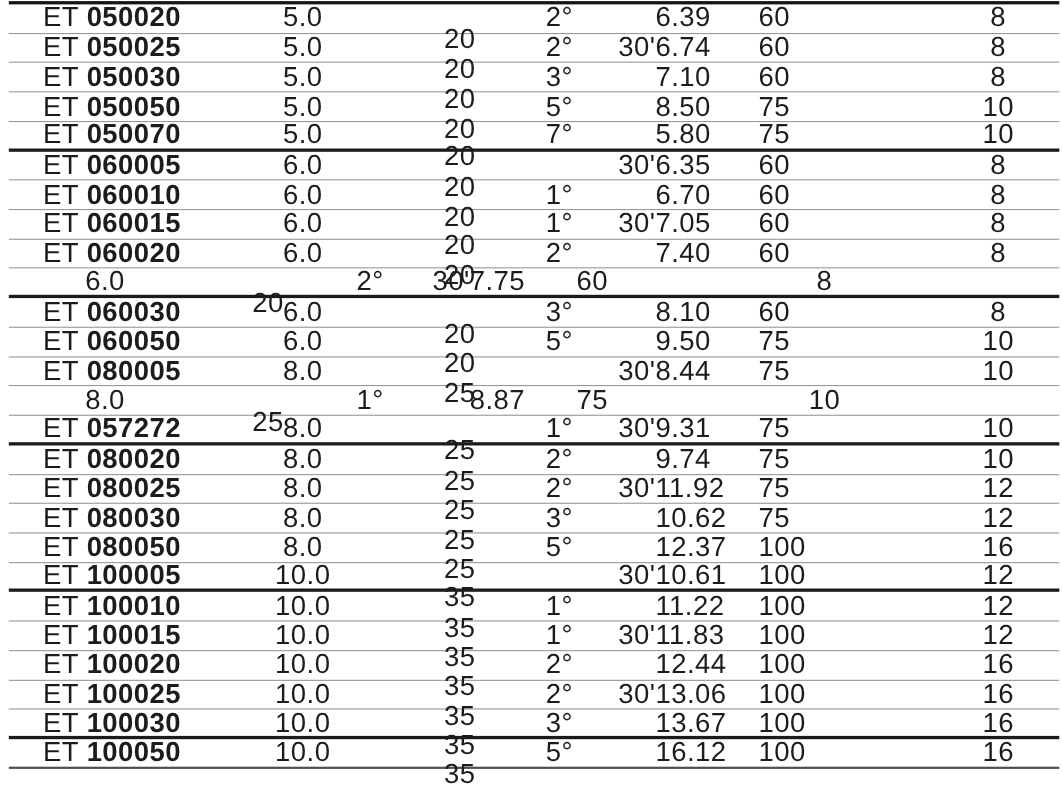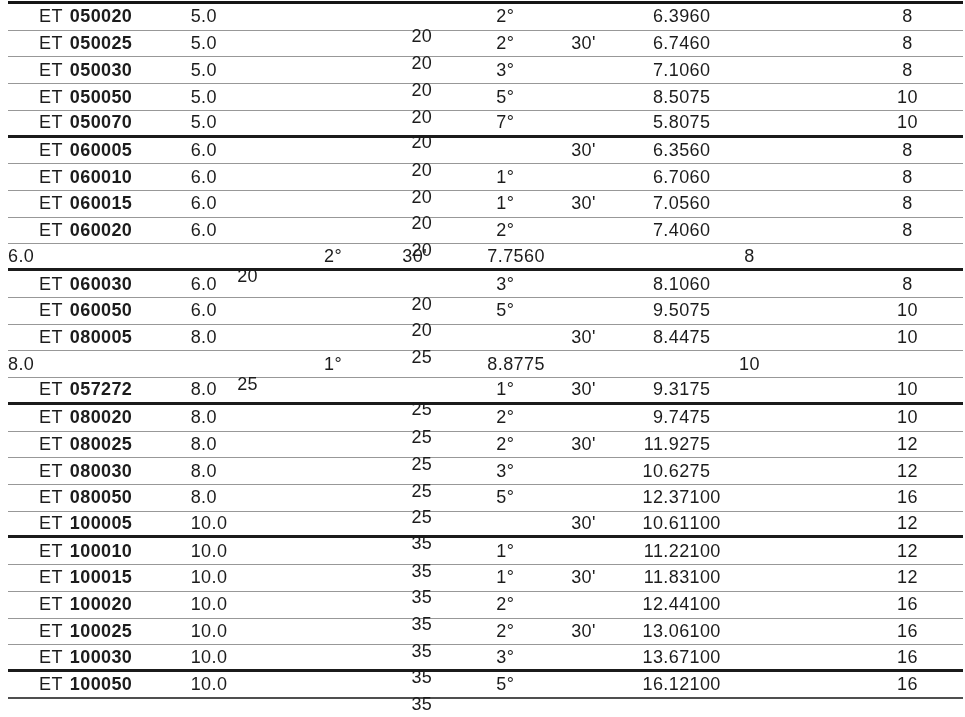--- a/index.html
+++ b/index.html
@@ -19,36 +19,36 @@
   .table {
     margin: 1px 2px 0 8px;
     border-top: 3.5px solid #161616;
   }
   .row {
     display: flex;
     align-items: center;
     height: 26.72px;
     box-sizing: border-box;
     border-bottom: 1.4px solid #989898;
-    font-size: 18px;
+    font-size: 25px;
     letter-spacing: 0.4px;
     white-space: nowrap;
   }
   .row.thick { border-bottom: 3px solid #1b1b1b; }
   .row.last  { border-bottom: 2px solid #4f4f4f; }
   .cell { white-space: nowrap; }
   .c1  { width: 157px; padding-left: 31px; }
   .c1 .prefix { margin-right: 7px; font-weight: 400; }
   .c1 .num    { font-weight: 700; }
-  .c2  { width: 175px; }
+  .c2  { width: 175px; text-align: center; }
   .c3  { width: 75px;  text-align: right; margin-top: 40px; }
   .sp  { width: 60px; }
   .c4d { width: 40px;  padding-left: 6px; text-align: left; }
   .c4m { width: 60px;  padding-left: 3px; text-align: right; }
-  .c5  { width: 97px;  text-align: right; }
+  .c5  { width: 97px;  }
   .c6  { width: 168px; }
   .c7  { width: 115px; text-align: center; }
 </style>
 </head>
 <body>
 
 <div class="page">
   <div class="table">
   <div class="row">
     <div class="cell c1">

